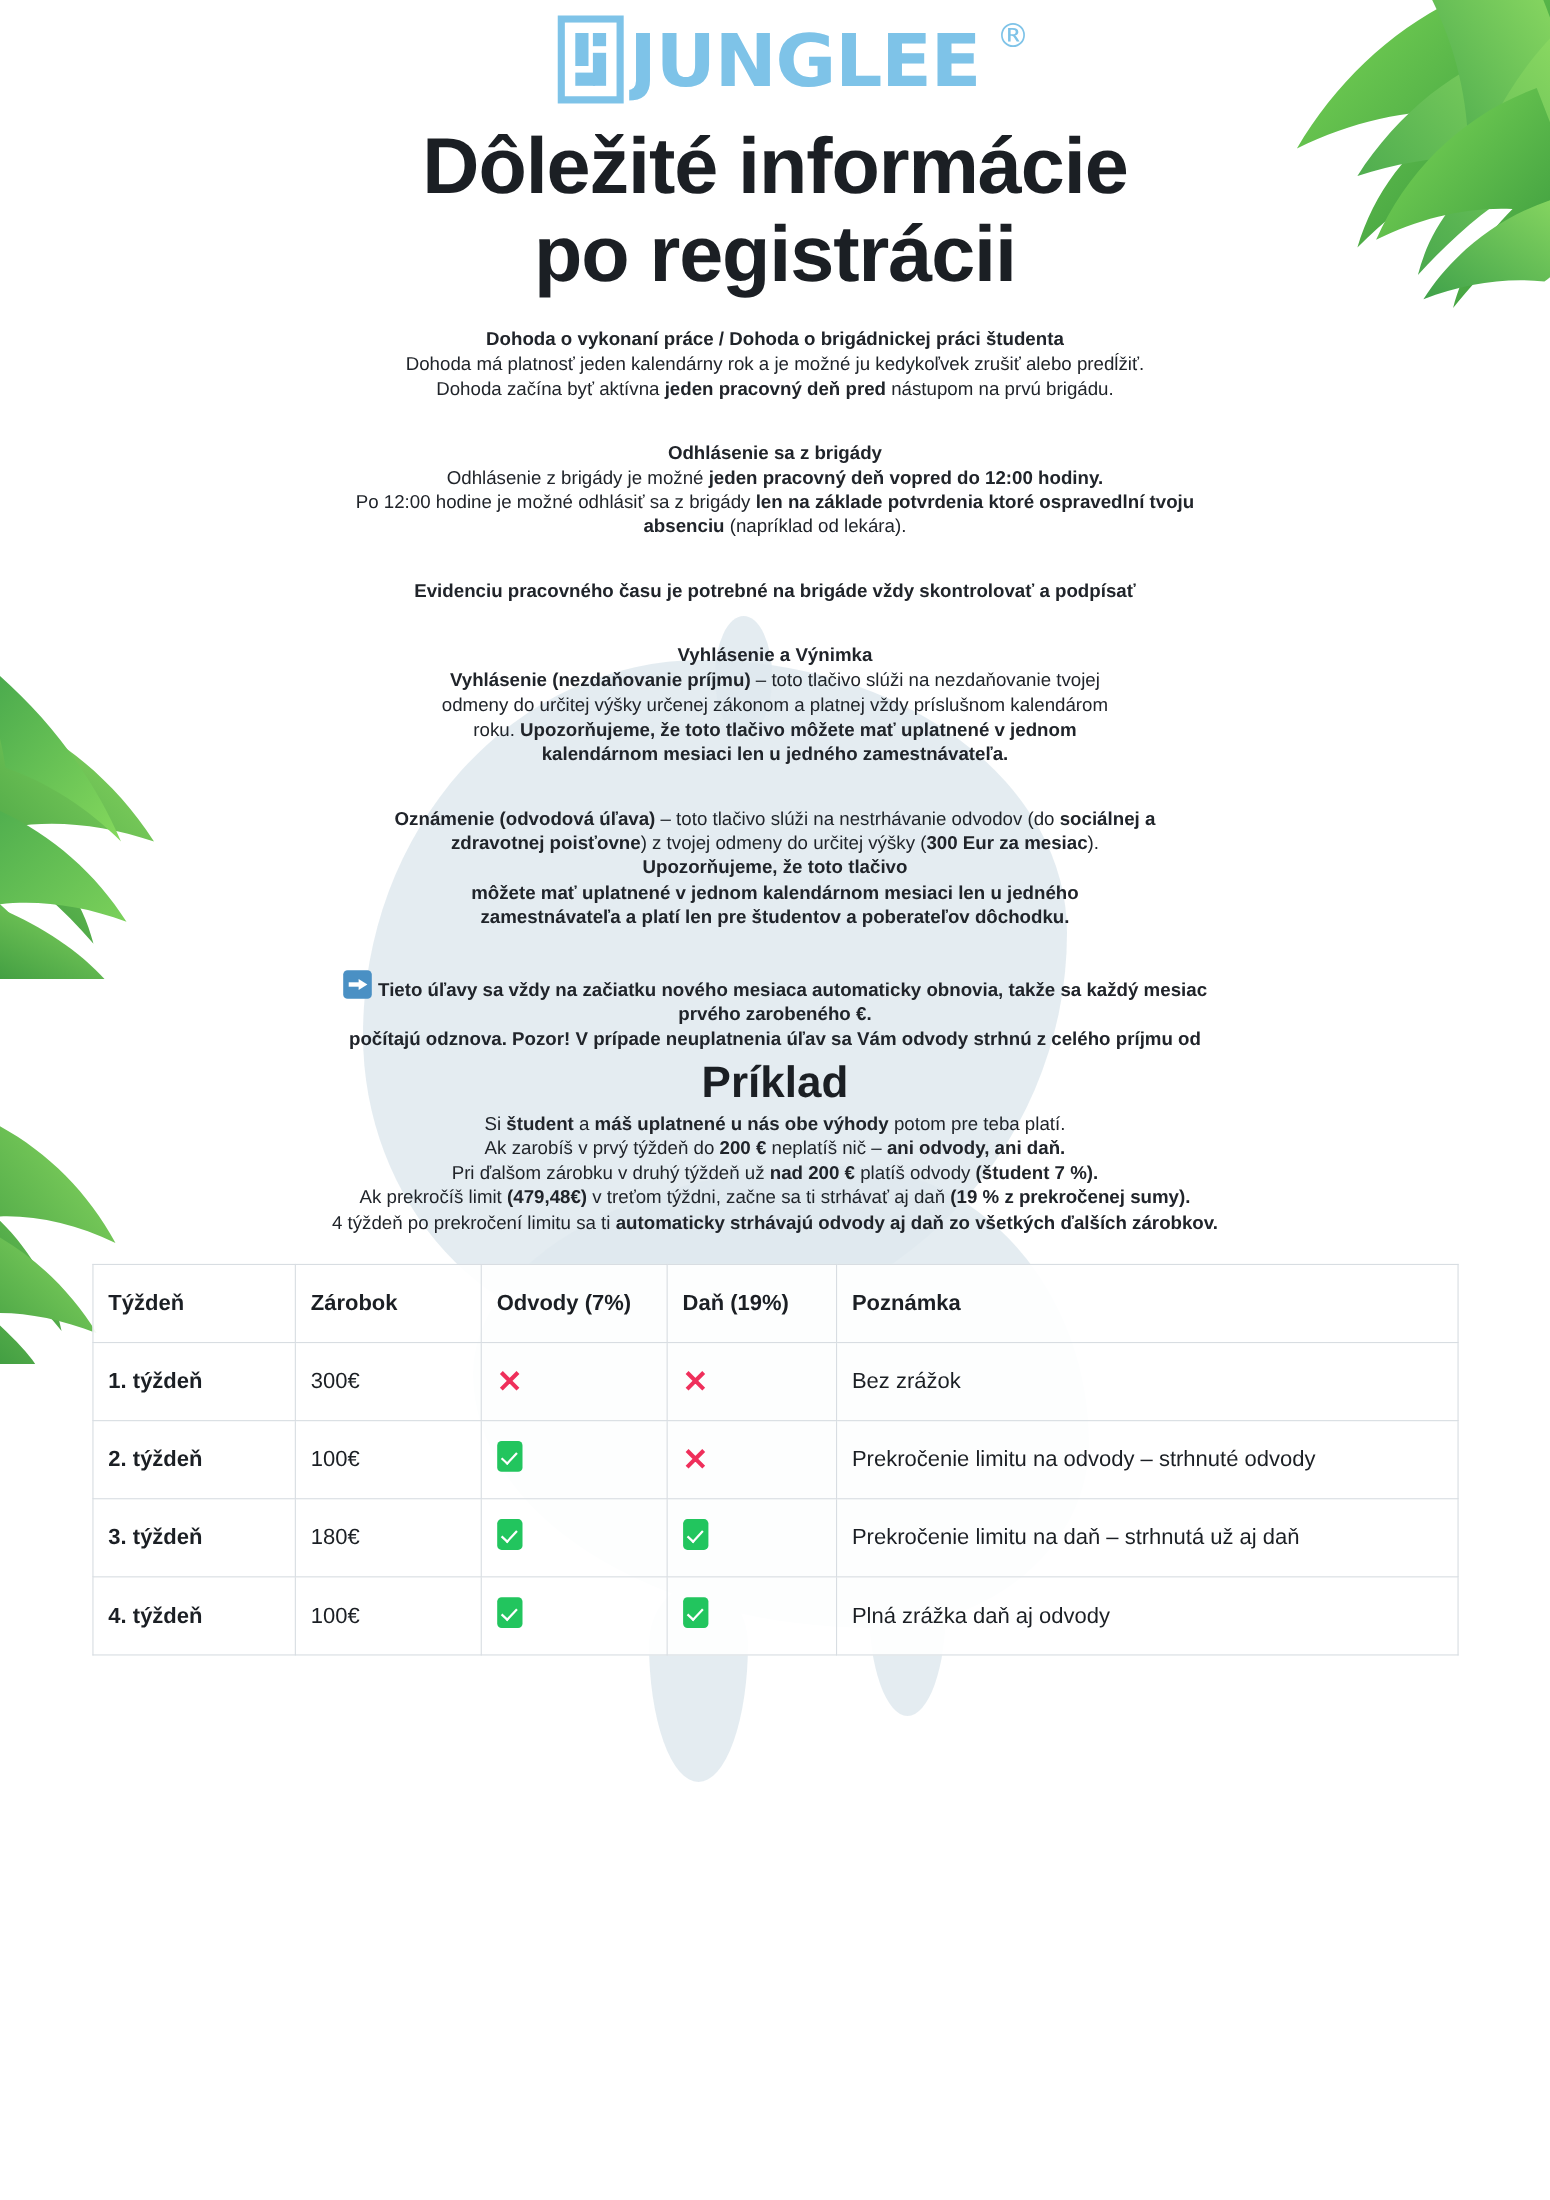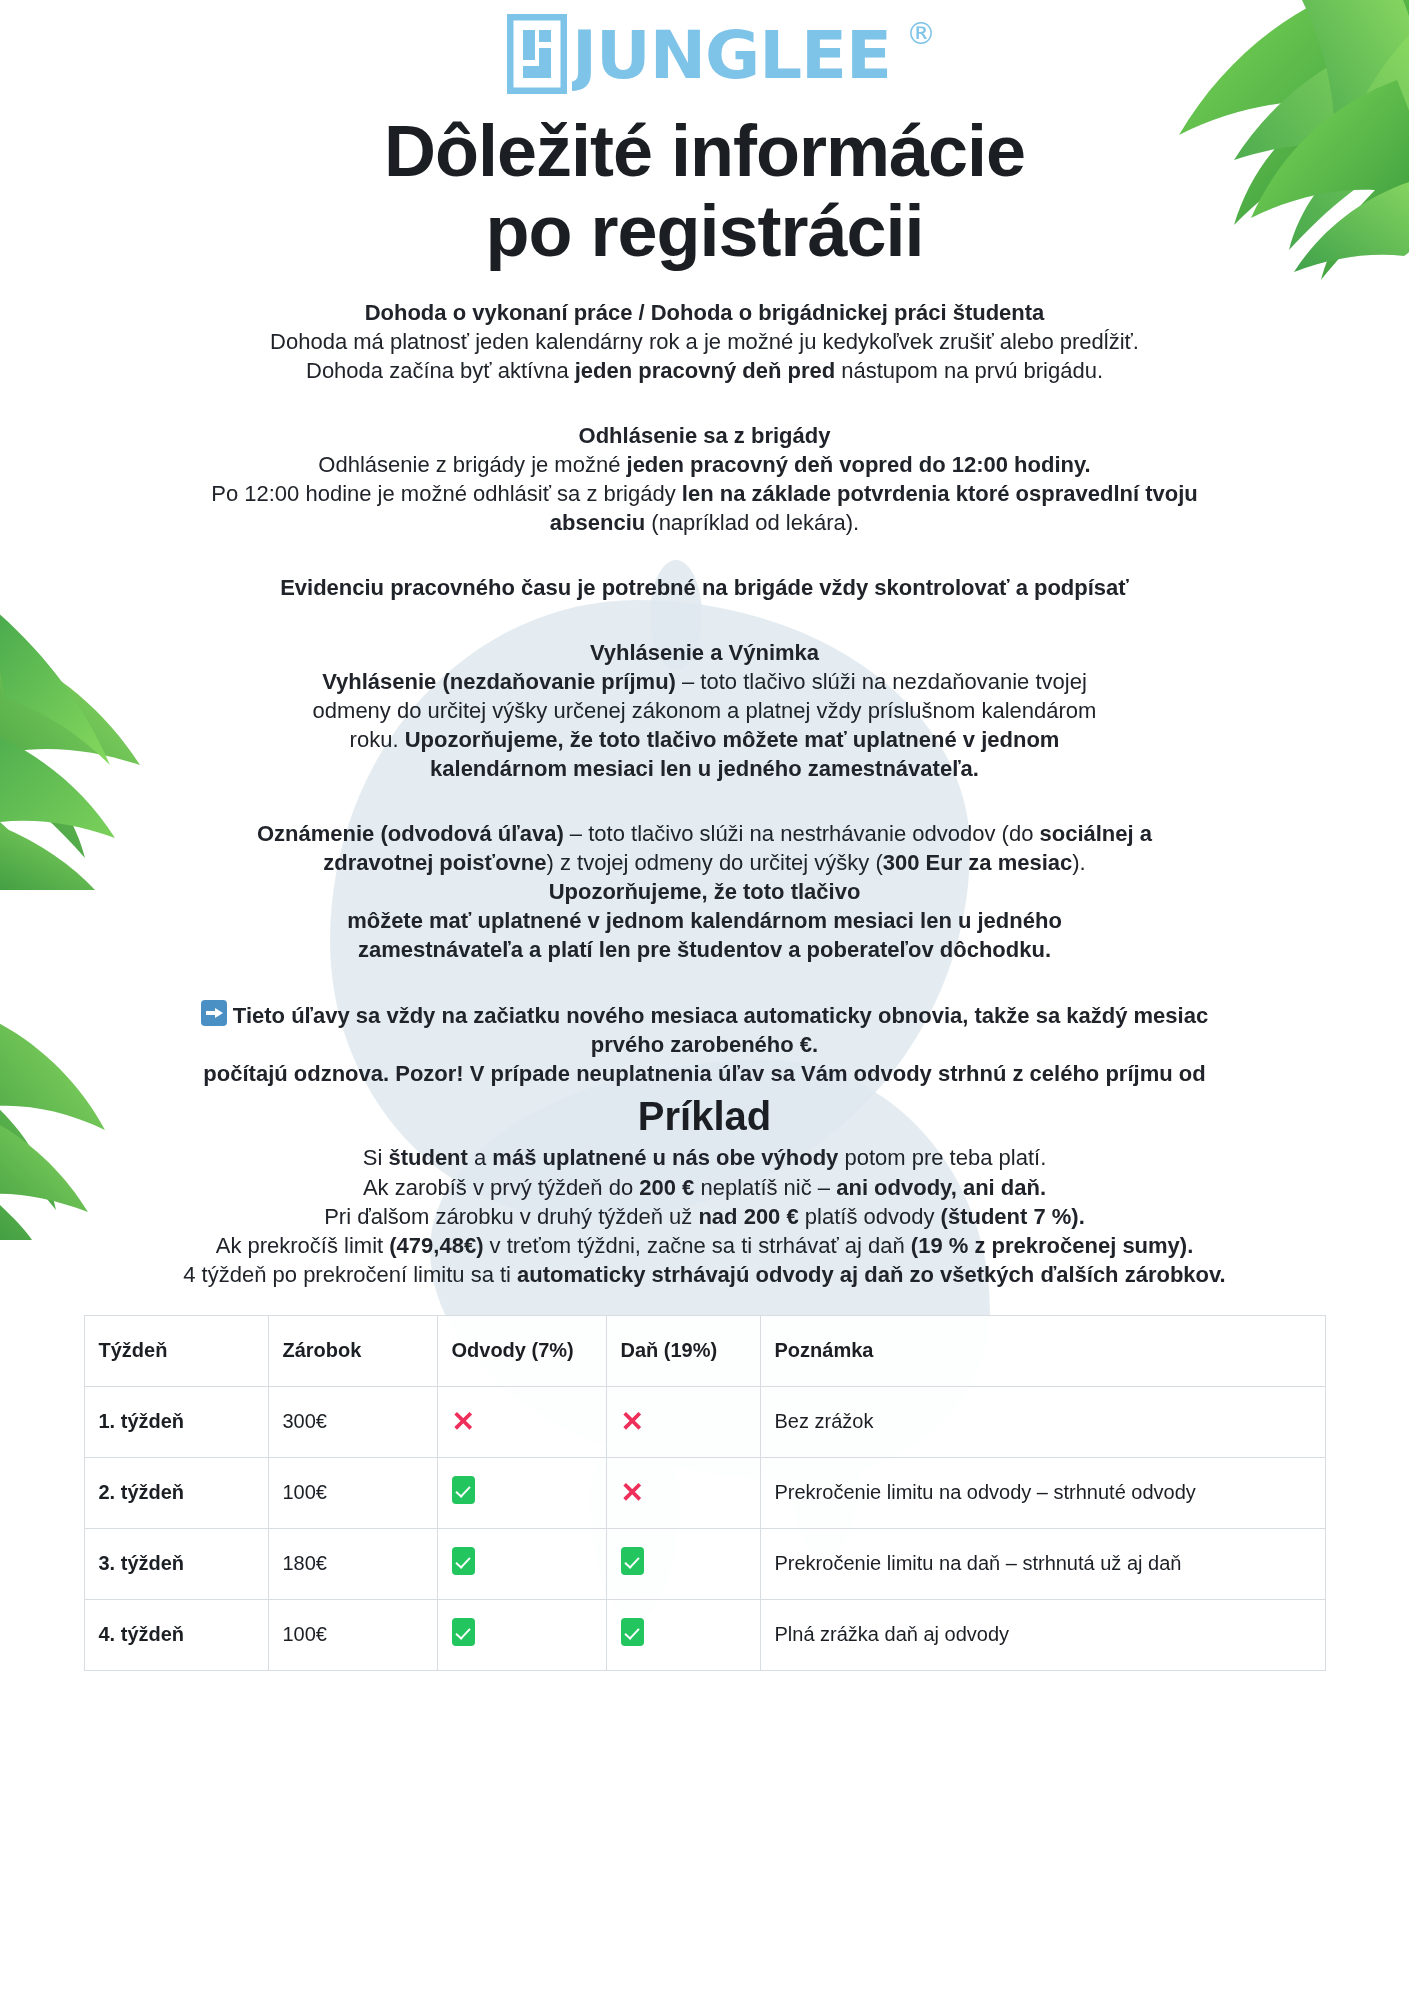--- a/index.html
+++ b/index.html
@@ -91,21 +91,21 @@
     font-size: 72px;
     line-height: 1.11;
     font-weight: 700;
     letter-spacing: -1px;
     color: #1b1f24;
   }
 
   .body-block {
     margin: 0 auto;
     text-align: center;
-    font-size: 22px;
+    font-size: 17px;
     line-height: 1.32;
     color: #20242a;
     width: 1160px;
   }
   .body-block.wide { width: 1330px; }
   .body-block.xwide { width: 1380px; }
 
   .sec { margin-top: 0; }
   .gap-lg { height: 36px; }
   .gap-md { height: 26px; }

